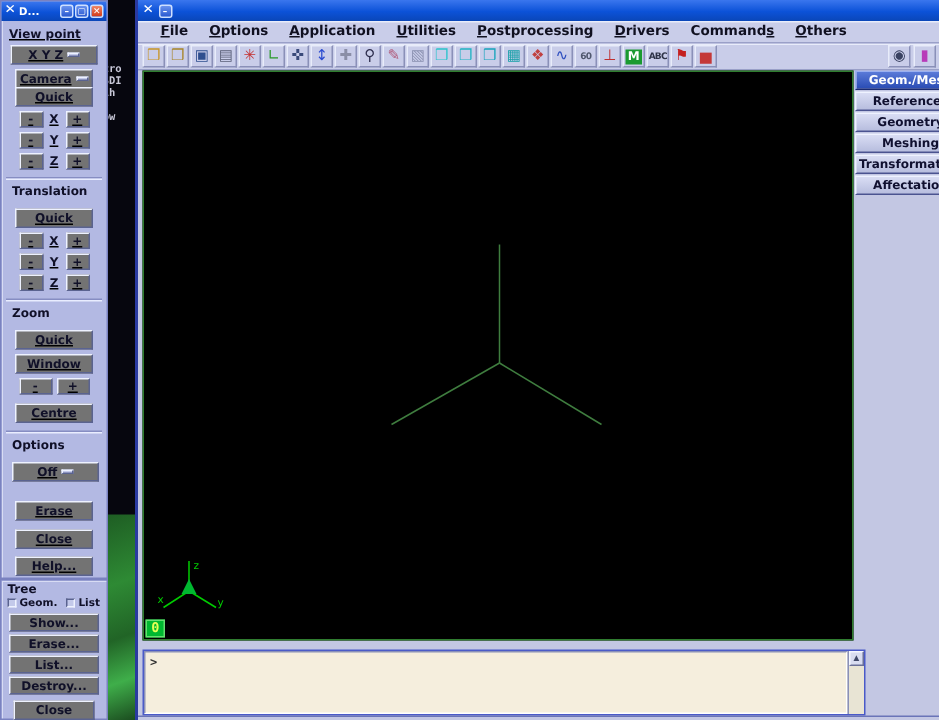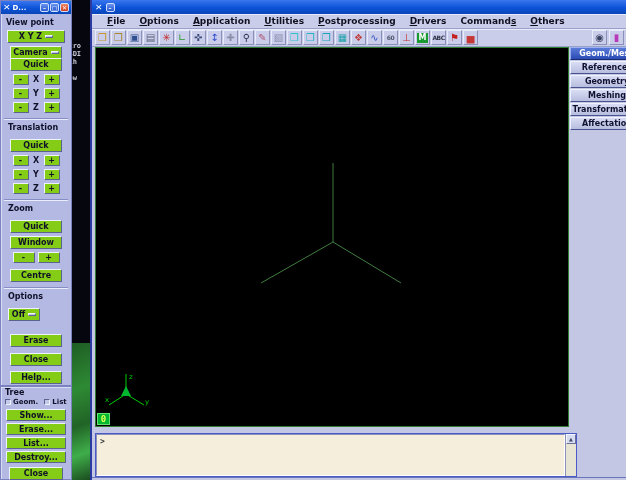--- a/index.html
+++ b/index.html
@@ -19,21 +19,21 @@
     position:absolute; left:60px; top:0; width:30px; height:343px;
     background:#06060e; color:#c8c8d8;
     font-family:"DejaVu Sans Mono", monospace; font-size:7px; font-weight:bold;
     overflow:hidden; text-align:left; padding-right:2px;
   }
   .console-line { height:8px; line-height:8px; white-space:nowrap; }
   .console-line:nth-child(1){ margin-top:24px; color:#d8d8e8; }
   .console-line:nth-child(2){ margin-top:10px; }
   
   .b3d {
-    background:#84cc16;
+    background:#737373;
     border:1px solid; border-color:#eef2ff #5a6390 #5a6390 #eef2ff;
     font-family:"DejaVu Sans", sans-serif; font-weight:bold;
     font-size:8px; color:#101028; text-align:center;
     display:flex; align-items:center; justify-content:center;
     cursor:default; white-space:nowrap;
   }
   
   .vp-dialog {
     position:absolute; left:0; top:0; width:72px; height:386px;
     background:#b3b9e3; border:1px solid #7a82c0;
@@ -46,21 +46,21 @@
   }
   .x-logo { color:#fff; font-size:9px; line-height:9px; transform:scaleY(.9); }
   .xp-title { flex:1; overflow:hidden; white-space:nowrap; }
   .win-ctrl { display:flex; gap:1px; }
   .win-btn {
     width:9px; height:9px; border-radius:2px; font-size:6px; line-height:8px;
     text-align:center; color:#fff; border:1px solid #cfe0ff;
     background:linear-gradient(180deg,#6a92ee,#2a5ad0);
   }
   .win-btn.close { background:linear-gradient(180deg,#f08868,#d03818); }
-  .vp-body { padding:3px 3px 0 3px; }
+  .vp-body { padding:3px 3px 0 3px;text-decoration:underline; }
   .vp-label { font-size:8px; font-weight:bold; color:#101028; margin:1px 0 3px 2px; }
   .vp-row { display:flex; justify-content:center; align-items:center; gap:3px; margin-bottom:3px; }
   .btn-wide { width:58px; height:13px; margin:0 auto 3px auto; }
   .btn-med  { width:52px; height:13px; margin:0 auto 3px auto; }
   .opt-dash {
     width:8px; height:3px; background:#c3c9ea; margin-left:3px;
     border:1px solid; border-color:#eef2ff #5a6390 #5a6390 #eef2ff;
   }
   .sm-btn { width:16px; height:11px; font-size:8px; }
   .ax-lbl { width:9px; font-size:8px; font-weight:bold; text-align:center; color:#101028; }
@@ -388,21 +388,21 @@
         <div class="b3d" style="width:22px;height:11px;">-</div>
         <div class="b3d" style="width:22px;height:11px;">+</div>
       </div>
     </div>
 
     <div class="b3d btn-med" style="margin-top:6px;">Centre</div>
 
     <div class="grp"><div class="grp-line"></div><span class="grp-label">Options</span></div>
 
     <div class="grp-after">
-      <div class="b3d" style="width:32px;height:13px;margin:0 auto 13px 4px;">
+      <div class="b3d" style="width:58px;height:13px;margin:0 auto 13px 4px;">
         <span>Off</span>
         <span class="opt-dash"></span>
       </div>
     </div>
 
     <div class="b3d btn-med" style="margin-top:7px;">Erase</div>
     <div class="b3d btn-med" style="margin-top:6px;">Close</div>
     <div class="b3d btn-med" style="margin-top:5px;">Help...</div>
   </div>
 </div>

